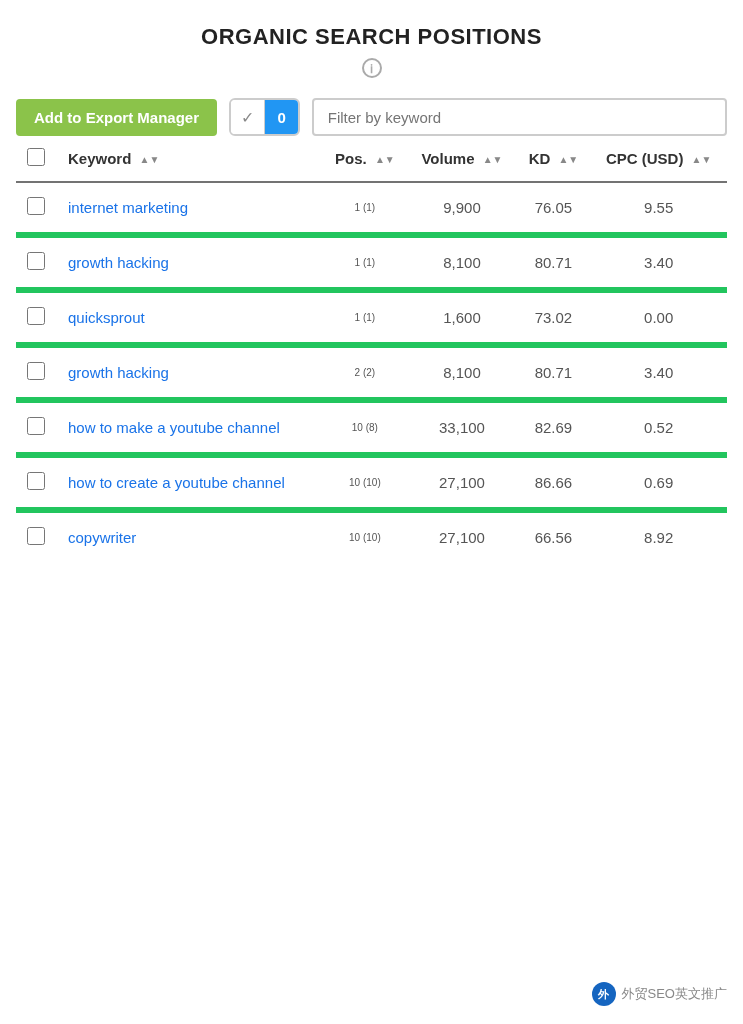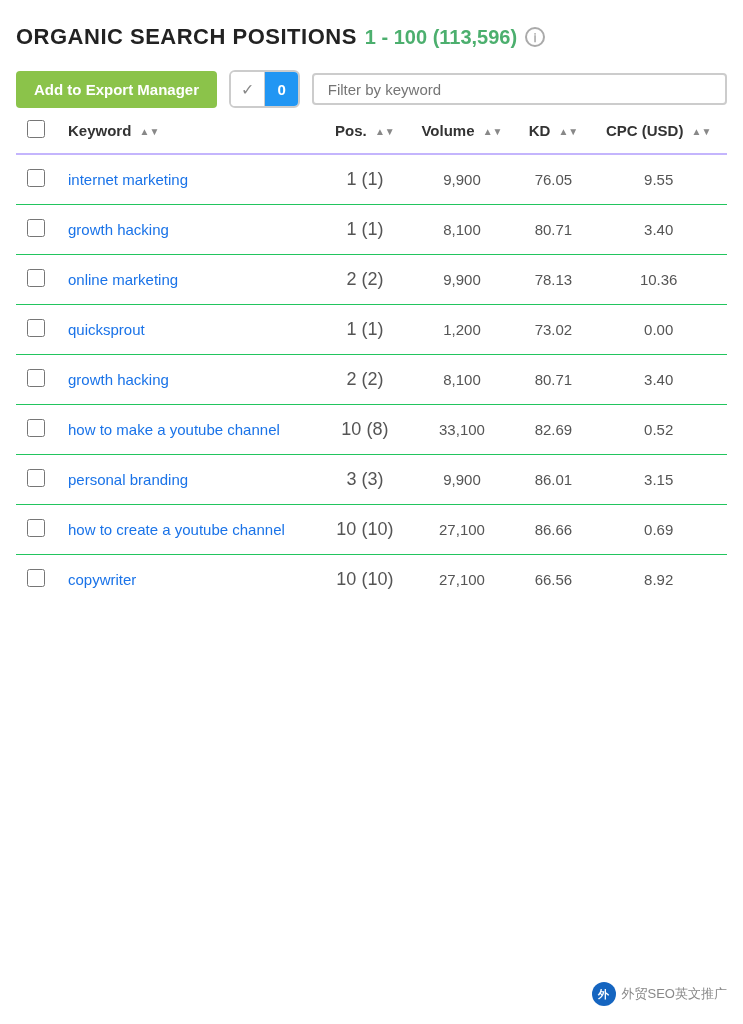--- a/index.html
+++ b/index.html
@@ -11,20 +11,21 @@
       color: #333;
     }
     .container {
       padding: 24px 16px 16px 16px;
     }
     .title-row {
       display: flex;
       align-items: center;
       gap: 8px;
       margin-bottom: 20px;
+      flex-direction: column;
     }
     .title-main {
       font-size: 22px;
       font-weight: 900;
       color: #222;
       letter-spacing: 0.5px;
     }
     .title-range {
       font-size: 20px;
       font-weight: 700;
@@ -87,30 +88,30 @@
       display: flex;
       align-items: center;
     }
     .filter-input {
       border: 2px solid #ccc;
       border-radius: 4px;
       padding: 8px 14px;
       font-size: 15px;
       color: #ec4899;
       flex: 1;
-      height: 32px;
+      height: 38px;
       outline: none;
     }
     table {
       width: 100%;
       border-collapse: collapse;
       font-size: 15px;
     }
     thead tr {
-      border-bottom: 2px solid #c4b5fd;
+      border-bottom: 2px solid #737373;
     }
     th {
       padding: 12px 8px;
       font-weight: 700;
       color: #333;
       font-size: 15px;
       white-space: nowrap;
     }
     th.keyword-col {
       text-align: left;
@@ -119,21 +120,21 @@
     th .sort-arrows {
       display: inline-flex;
       flex-direction: column;
       margin-left: 4px;
       vertical-align: middle;
       line-height: 1;
       font-size: 10px;
       color: #888;
     }
     tbody tr {
-      border-bottom: 1px solid #22c55e;
+      border-bottom: 6px solid #22c55e;
     }
     tbody tr:last-child {
       border-bottom: none;
     }
     td {
       padding: 14px 8px;
       text-align: center;
       vertical-align: middle;
       color: #555;
       font-size: 15px;
@@ -152,21 +153,21 @@
       width: 40px;
       text-align: center;
     }
     .checkbox-cell input[type="checkbox"] {
       width: 18px;
       height: 18px;
       cursor: pointer;
     }
     .pos-cell {
       color: #555;
-      font-size: 18px;
+      font-size: 10px;
     }
     .watermark {
       position: fixed;
       bottom: 18px;
       right: 16px;
       font-size: 13px;
       color: #888;
       display: flex;
       align-items: center;
       gap: 6px;
@@ -184,21 +185,20 @@
       font-weight: bold;
     }
   </style>
 </head>
 <body>
 
 <div class="container">
 
   <div class="title-row">
     <span class="title-main">ORGANIC SEARCH POSITIONS</span>
-    <span class="title-range">1 - 100 (113,596)</span>
     <span class="info-icon">ℹ</span>
   </div>
 
   <div class="toolbar">
     <button class="btn-export">Add to Export Manager</button>
     <div class="check-badge">
       <span class="check-badge-icon">✓</span>
       <span class="check-badge-num">0</span>
     </div>
     <input class="filter-input" type="text" placeholder="Filter by keyword" style="">
@@ -244,57 +244,41 @@
         <tr>
           <td class="checkbox-cell"><input type="checkbox" style=""></td>
           <td class="keyword-cell"><a href="#">growth hacking</a></td>
           <td class="pos-cell">1 (1)</td>
           <td>8,100</td>
           <td>80.71</td>
           <td>3.40</td>
         </tr>
         <tr>
           <td class="checkbox-cell"><input type="checkbox" style=""></td>
-          <td class="keyword-cell"><a href="#">online marketing</a></td>
-          <td class="pos-cell">2 (2)</td>
-          <td>9,900</td>
-          <td>78.13</td>
-          <td>10.36</td>
-        </tr>
-        <tr>
-          <td class="checkbox-cell"><input type="checkbox" style=""></td>
           <td class="keyword-cell"><a href="#">quicksprout</a></td>
           <td class="pos-cell">1 (1)</td>
-          <td>1,200</td>
+          <td>1,600</td>
           <td>73.02</td>
           <td>0.00</td>
         </tr>
         <tr>
           <td class="checkbox-cell"><input type="checkbox" style=""></td>
           <td class="keyword-cell"><a href="#">growth hacking</a></td>
           <td class="pos-cell">2 (2)</td>
           <td>8,100</td>
           <td>80.71</td>
           <td>3.40</td>
         </tr>
         <tr>
           <td class="checkbox-cell"><input type="checkbox" style=""></td>
           <td class="keyword-cell"><a href="#">how to make a youtube channel</a></td>
           <td class="pos-cell">10 (8)</td>
           <td>33,100</td>
           <td>82.69</td>
           <td>0.52</td>
-        </tr>
-        <tr>
-          <td class="checkbox-cell"><input type="checkbox" style=""></td>
-          <td class="keyword-cell"><a href="#">personal branding</a></td>
-          <td class="pos-cell">3 (3)</td>
-          <td>9,900</td>
-          <td>86.01</td>
-          <td>3.15</td>
         </tr>
         <tr>
           <td class="checkbox-cell"><input type="checkbox" style=""></td>
           <td class="keyword-cell"><a href="#">how to create a youtube channel</a></td>
           <td class="pos-cell">10 (10)</td>
           <td>27,100</td>
           <td>86.66</td>
           <td>0.69</td>
         </tr>
         <tr>

